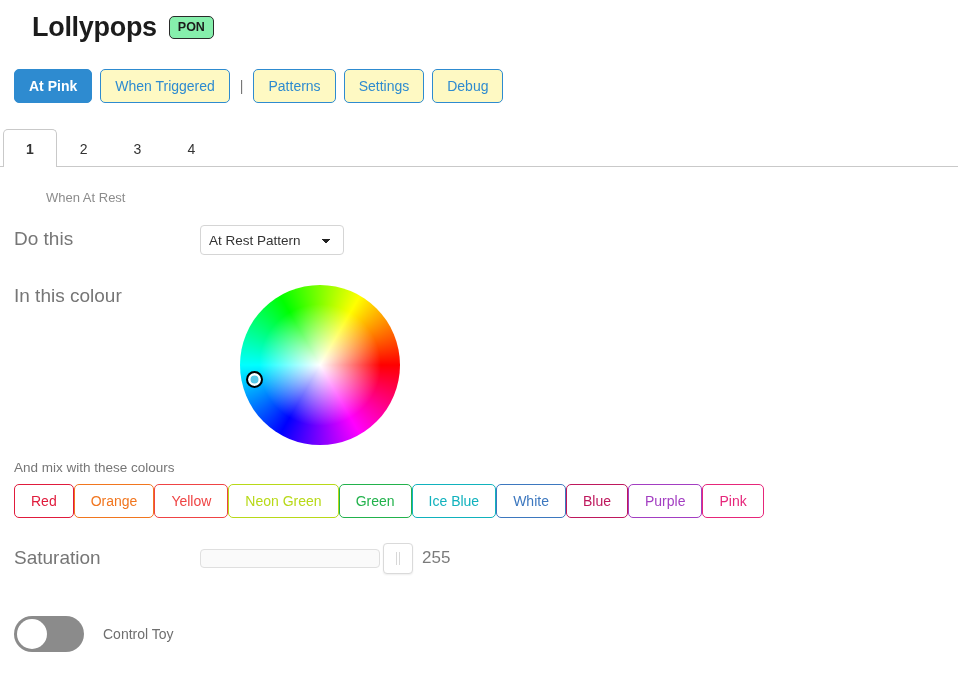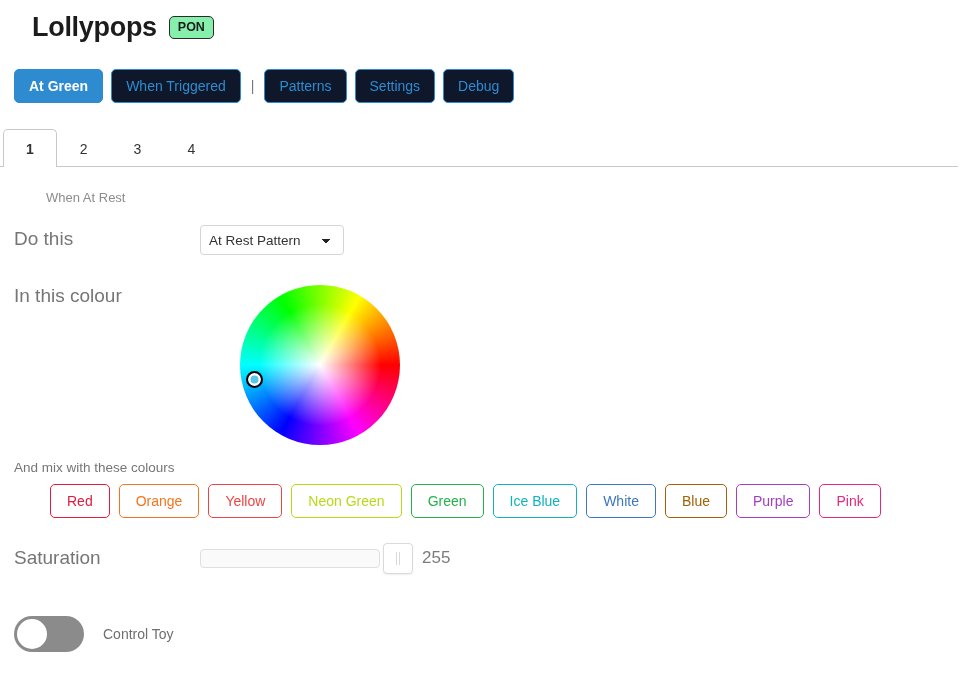--- a/index.html
+++ b/index.html
@@ -52,21 +52,21 @@
     height: 36px;
   }
   .nav-btn {
     font-family: "Liberation Sans", sans-serif;
     font-size: 14px;
     border-radius: 5px;
     padding: 0 14px;
     height: 34px;
     line-height: 32px;
     box-sizing: border-box;
-    background: #0f172a;
+    background: #fef9c3;
     border: 1px solid #2e8bd0;
     color: #2e8bd0;
     cursor: pointer;
     white-space: nowrap;
     margin-right: 8px;
   }
   .nav-btn.primary {
     background: #2e8bd0;
     border-color: #2e8bd0;
     color: #ffffff;
@@ -224,22 +224,20 @@
   .mix-label {
     font-size: 13.5px;
     color: #767676;
     margin-top: 14px;
     line-height: 18px;
   }
   .chips {
     display: flex;
     align-items: center;
     margin-top: 7px;
-    gap: 9px;
-    margin-left: 36px;
   }
   .chip {
     font-family: "Liberation Sans", sans-serif;
     font-size: 14px;
     background: #ffffff;
     border: 1.5px solid currentColor;
     border-radius: 5px;
     height: 34px;
     line-height: 30px;
     padding: 0 16px;
@@ -330,21 +328,21 @@
 </style>
 </head>
 <body>
 
 <div class="page-header">
   <div class="app-title">Lollypops</div>
   <div class="pon-badge">PON</div>
 </div>
 
 <div class="nav-bar">
-  <button class="nav-btn primary">At Green</button>
+  <button class="nav-btn primary">At Pink</button>
   <button class="nav-btn">When Triggered</button>
   <span class="nav-sep">|</span>
   <button class="nav-btn">Patterns</button>
   <button class="nav-btn">Settings</button>
   <button class="nav-btn">Debug</button>
 </div>
 
 <div class="tabs-row">
   <div class="tabs">
     <div class="tab active">1</div>
@@ -376,21 +374,21 @@
 
   <div class="mix-label">And mix with these colours</div>
   <div class="chips">
     <button class="chip" style="color: rgb(224, 27, 60);">Red</button>
     <button class="chip" style="color: rgb(241, 118, 31);">Orange</button>
     <button class="chip" style="color: #ef4444;">Yellow</button>
     <button class="chip" style="color: rgb(184, 217, 24);">Neon Green</button>
     <button class="chip" style="color: rgb(34, 178, 76);">Green</button>
     <button class="chip" style="color: rgb(17, 178, 189);">Ice Blue</button>
     <button class="chip" style="color: rgb(61, 120, 191);">White</button>
-    <button class="chip" style="color: #a16207;">Blue</button>
+    <button class="chip" style="color: #be185d;">Blue</button>
     <button class="chip" style="color: rgb(163, 62, 194);">Purple</button>
     <button class="chip" style="color: rgb(230, 38, 122);">Pink</button>
   </div>
 
   <div class="slider-row">
     <div class="field-label" style="padding-top:0;">Saturation</div>
     <div class="slider-outer">
       <div class="slider-track"></div>
       <div class="slider-handle" style="left: 183px;">
         <span class="grip-line"></span>

